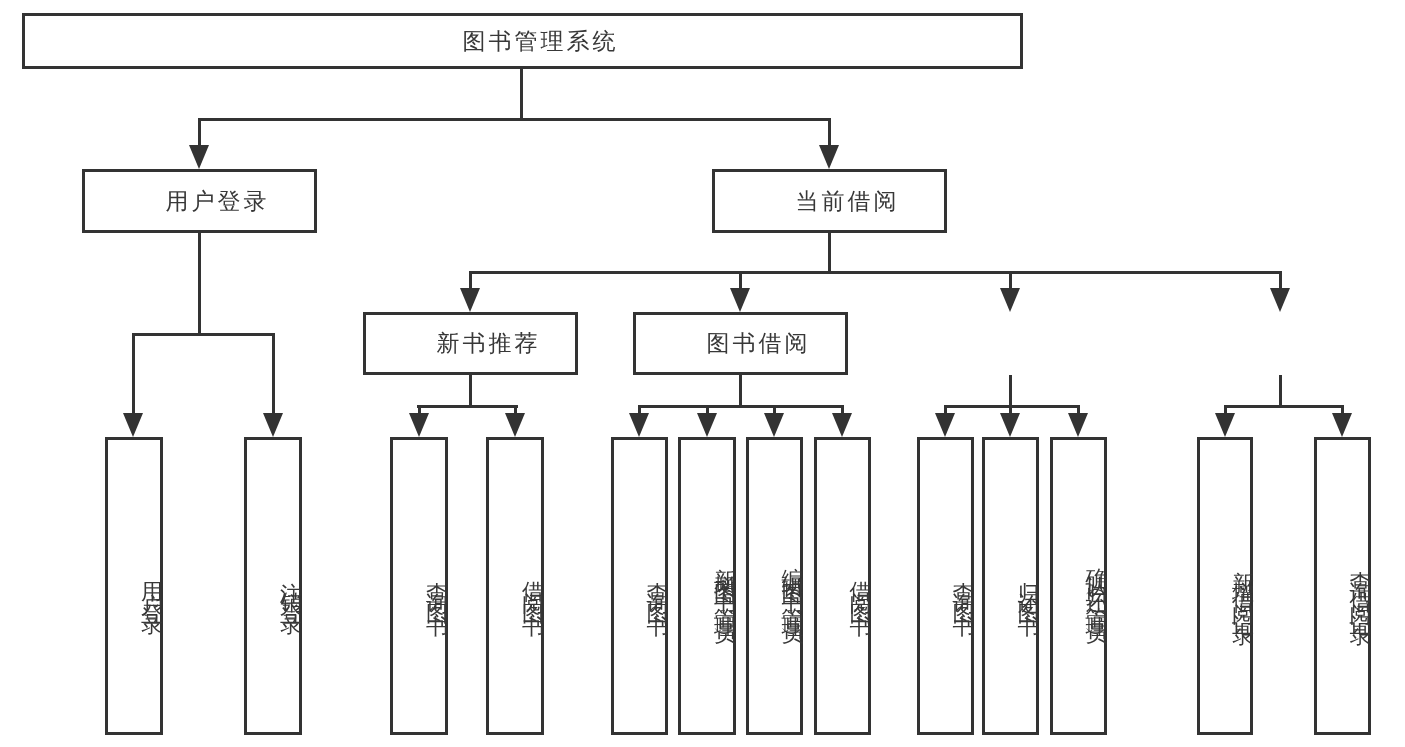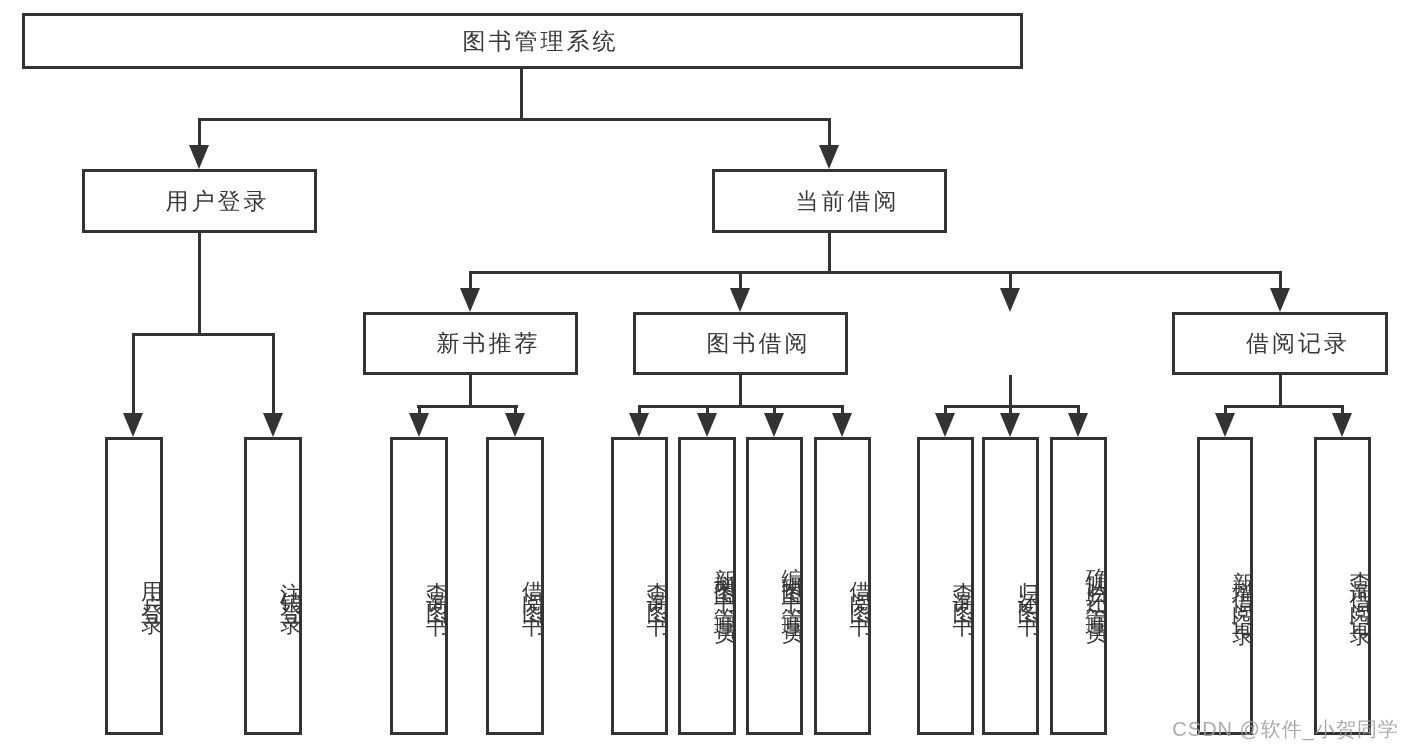--- a/index.html
+++ b/index.html
@@ -68,23 +68,20 @@
   <div class="vline" style="left:1009px;top:271px;height:20px"></div>
   <div class="ahead" style="left:1000px;top:288px"></div>
   <div class="vline" style="left:1279px;top:271px;height:20px"></div>
   <div class="ahead" style="left:1270px;top:288px"></div>
 
   <div class="box" style="left:633px;top:312px;width:215px;height:63px">
     <span class="hlabel">图书借阅</span>
   </div>
   <div class="box" style="left:363px;top:312px;width:215px;height:63px">
     <span class="hlabel">新书推荐</span>
-  </div>
-  <div class="box" style="left:1172px;top:312px;width:216px;height:63px">
-    <span class="hlabel">借阅记录</span>
   </div>
 
   <div class="vline" style="left:469px;top:375px;height:33px"></div>
   <div class="hline" style="left:417px;top:405px;width:101px"></div>
   <div class="vline" style="left:418px;top:405px;height:10px"></div>
   <div class="ahead" style="left:409px;top:413px"></div>
   <div class="vline" style="left:514px;top:405px;height:10px"></div>
   <div class="ahead" style="left:505px;top:413px"></div>
 
   <div class="vline" style="left:739px;top:375px;height:33px"></div>
@@ -151,15 +148,14 @@
     <span class="vtext">确认归还（管理员）</span>
   </div>
 
   <div class="box" style="left:1197px;top:437px;width:56px;height:298px">
     <span class="vtext">新增借阅记录</span>
   </div>
   <div class="box" style="left:1314px;top:437px;width:57px;height:298px">
     <span class="vtext">查询借阅记录</span>
   </div>
 
-  <div class="watermark">CSDN @软件_小贺同学</div>
 
 </div>
 
 </body></html>

